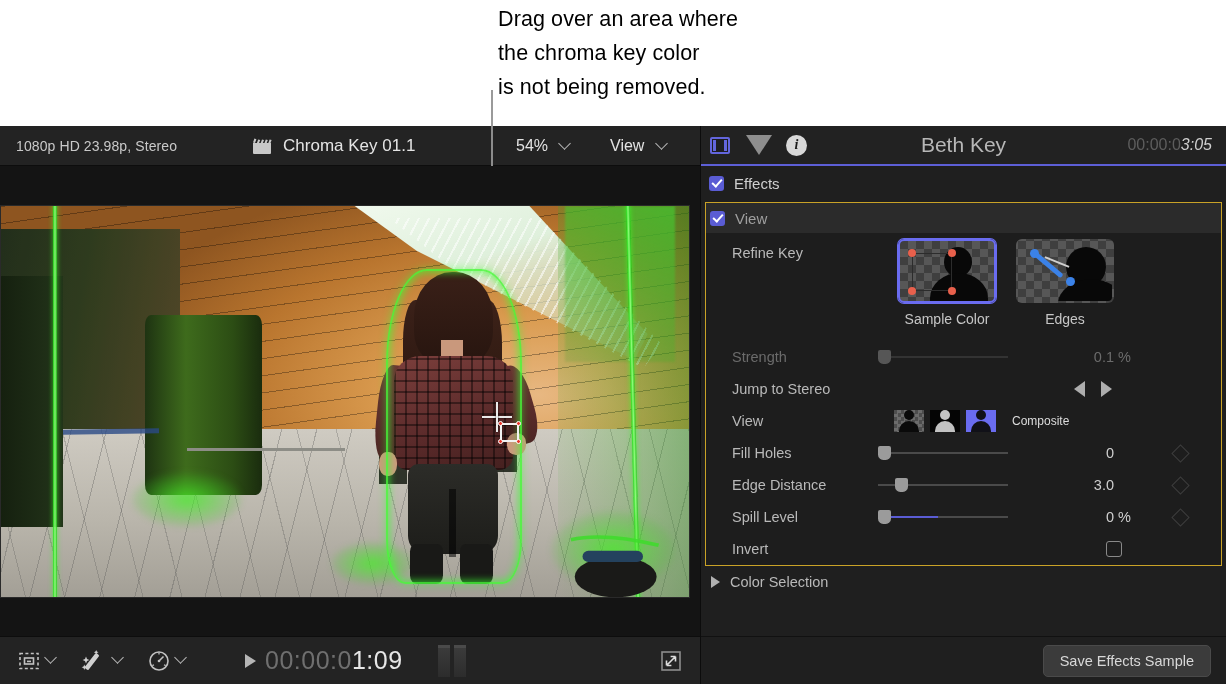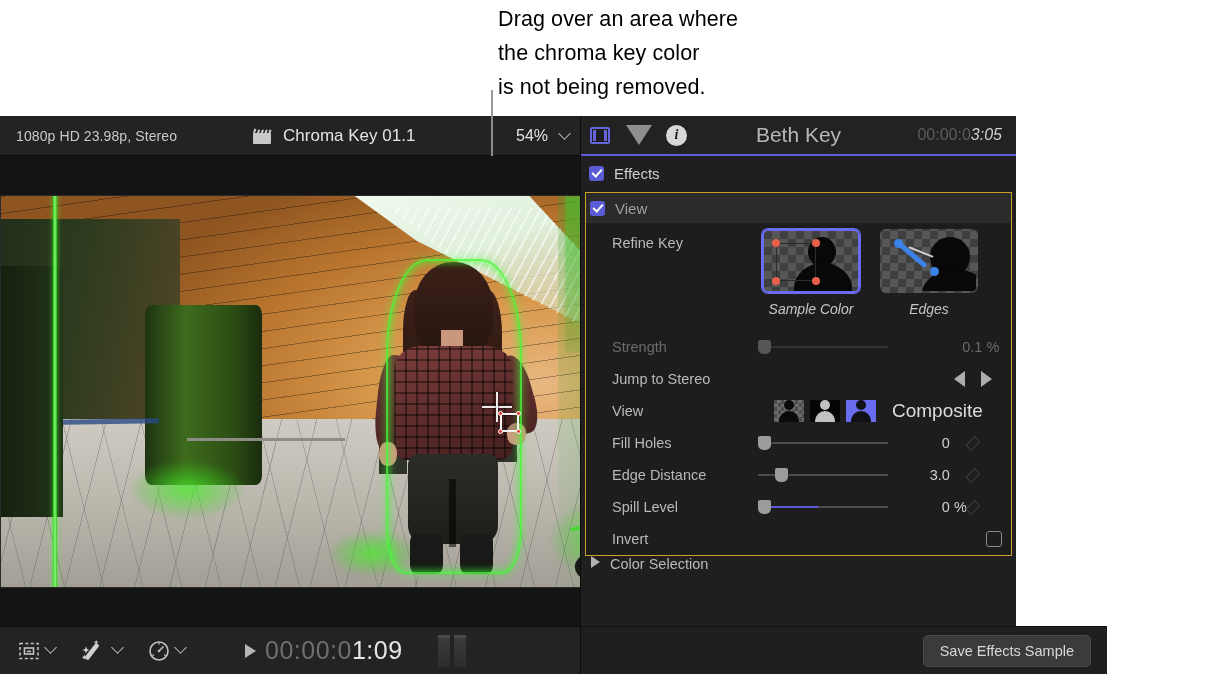--- a/index.html
+++ b/index.html
@@ -17,21 +17,21 @@
     font-size: 21.5px; line-height: 34px; color: #000;
     white-space: pre-line; letter-spacing: 0.1px;
   }
   .callout-line {
     position: absolute; left: 491px; top: 90px; width: 2px; height: 122px;
     background: #9a9a9a;
   }
 
   
   .app {
-    position: absolute; left: 0; top: 116px; width: 1016px; height: 558px;
+    position: absolute; left: 0; top: 126px; width: 1226px; height: 558px;
     background: #3b82f6; display: flex;
   }
   .left-pane { width: 700px; height: 558px; position: relative; background: #141414; }
   .right-pane { width: 526px; height: 558px; position: relative; background: #1f1f1f;
                 border-left: 1px solid #0c0c0c; }
 
   
   .viewer-toolbar {
     position: relative; height: 40px; background: #232323;
     border-bottom: 1px solid #0d0d0d;
@@ -291,21 +291,21 @@
     background: #2b2b2b;
   }
   .keyer-head .lbl { margin-left: 10px; color: #9f9f9f; font-size: 15px; }
 
   .param-row { display: flex; align-items: center; height: 32px; padding: 0 0 0 26px; }
   .p-label { color: #b9b9b9; font-size: 14.5px; width: 146px; flex: none; }
   .p-label.dim { color: #6b6b6b; }
 
   .refine-row { display: flex; padding: 6px 0 0 26px; align-items: flex-start; }
   .refine-label { color: #b9b9b9; font-size: 14.5px; width: 146px; padding-top: 6px; flex: none; }
-  .refine-btns { display: flex; gap: 20px; margin-left: 4px; font-style: italic; }
+  .refine-btns { display: flex; gap: 20px; margin-left: 20px; }
   .rb { text-align: center; }
   .rb-thumb {
     width: 98px; height: 64px; border-radius: 6px; position: relative; overflow: hidden;
     background:
       repeating-conic-gradient(#575757 0% 25%, #3f3f3f 0% 50%) 0 0/16px 16px;
     border: 2px solid transparent;
   }
   .rb.sel .rb-thumb { border-color: #6a6cf0; box-shadow: 0 0 0 1px #6a6cf0; }
   .rb-cap { color: #c6c6c6; font-size: 14px; margin-top: 8px; }
   .silhouette {
@@ -357,26 +357,26 @@
   .vi { width: 30px; height: 22px; position: relative; overflow: hidden; }
   .vi.checker { background: repeating-conic-gradient(#6b6b6b 0% 25%, #4d4d4d 0% 50%) 0 0/7px 7px; }
   .vi.black { background: #050505; }
   .vi.blue { background: #6a6cf0; }
   .vi .fig { position: absolute; left: 50%; bottom: 0; transform: translateX(-50%); }
   .vi .fig .h { width: 10px; height: 10px; border-radius: 50%; margin: 0 auto; }
   .vi .fig .b { width: 20px; height: 11px; border-radius: 50% 50% 0 0 / 90% 90% 0 0; margin-top: 1px; }
   .vi.checker .fig .h, .vi.checker .fig .b { background: #0a0a0a; }
   .vi.black .fig .h, .vi.black .fig .b { background: #c2c2c2; }
   .vi.blue .fig .h, .vi.blue .fig .b { background: #111118; }
-  .view-name { color: #dcdcdc; font-size: 19px; margin-left: 16px; }
+  .view-name { color: #dcdcdc; font-size: 12px; margin-left: 16px; }
 
   .invert-box { margin-left: 228px; width: 16px; height: 16px;
     border: 1.5px solid #8a8a8a; border-radius: 3px; }
 
-  .cs-row { display: flex; align-items: flex-start; height: 32px; padding-left: 10px; }
+  .cs-row { display: flex; align-items: center; height: 32px; padding-left: 10px; }
   .disc-tri { width: 0; height: 0; border-left: 9px solid #b0b0b0;
               border-top: 6px solid transparent; border-bottom: 6px solid transparent; }
   .cs-label { color: #b9b9b9; font-size: 14.5px; margin-left: 10px; }
 
   .insp-footer {
     position: absolute; left: 0; bottom: 0; width: 526px; height: 48px;
     background: #1f1f1f; border-top: 1px solid #111;
     display: flex; align-items: center; justify-content: flex-end; padding-right: 16px;
   }
   .preset-btn {

